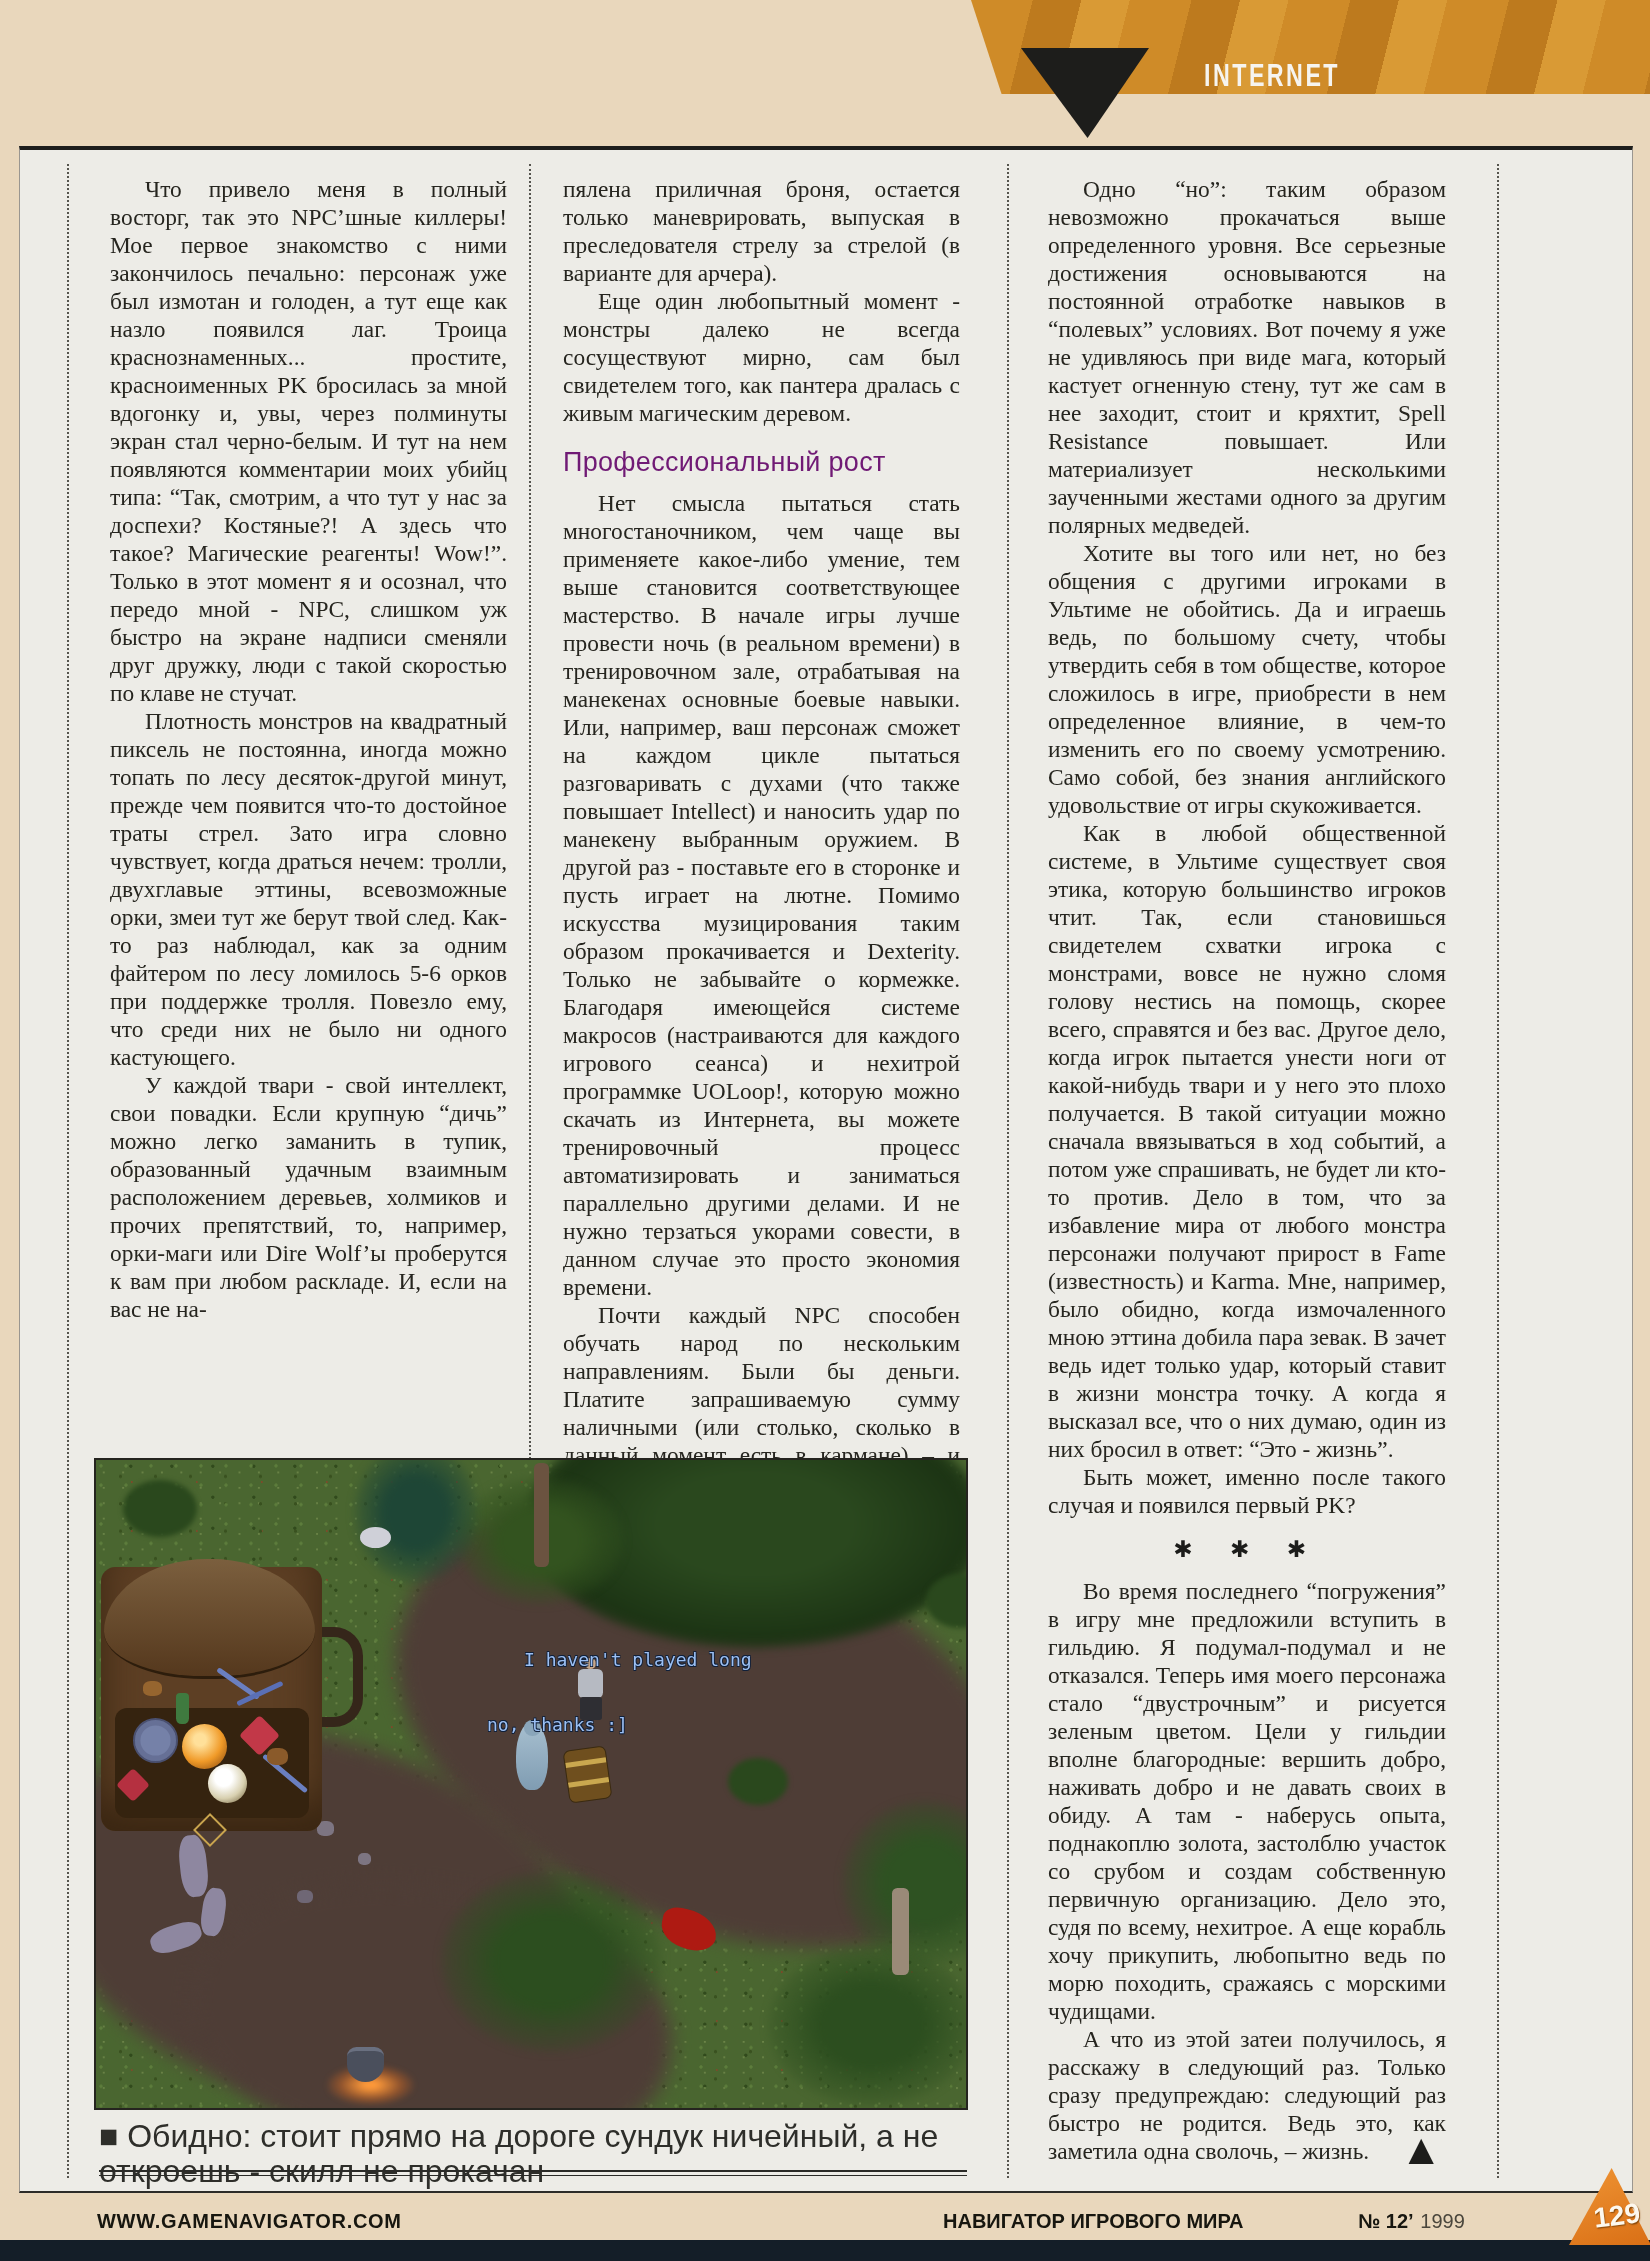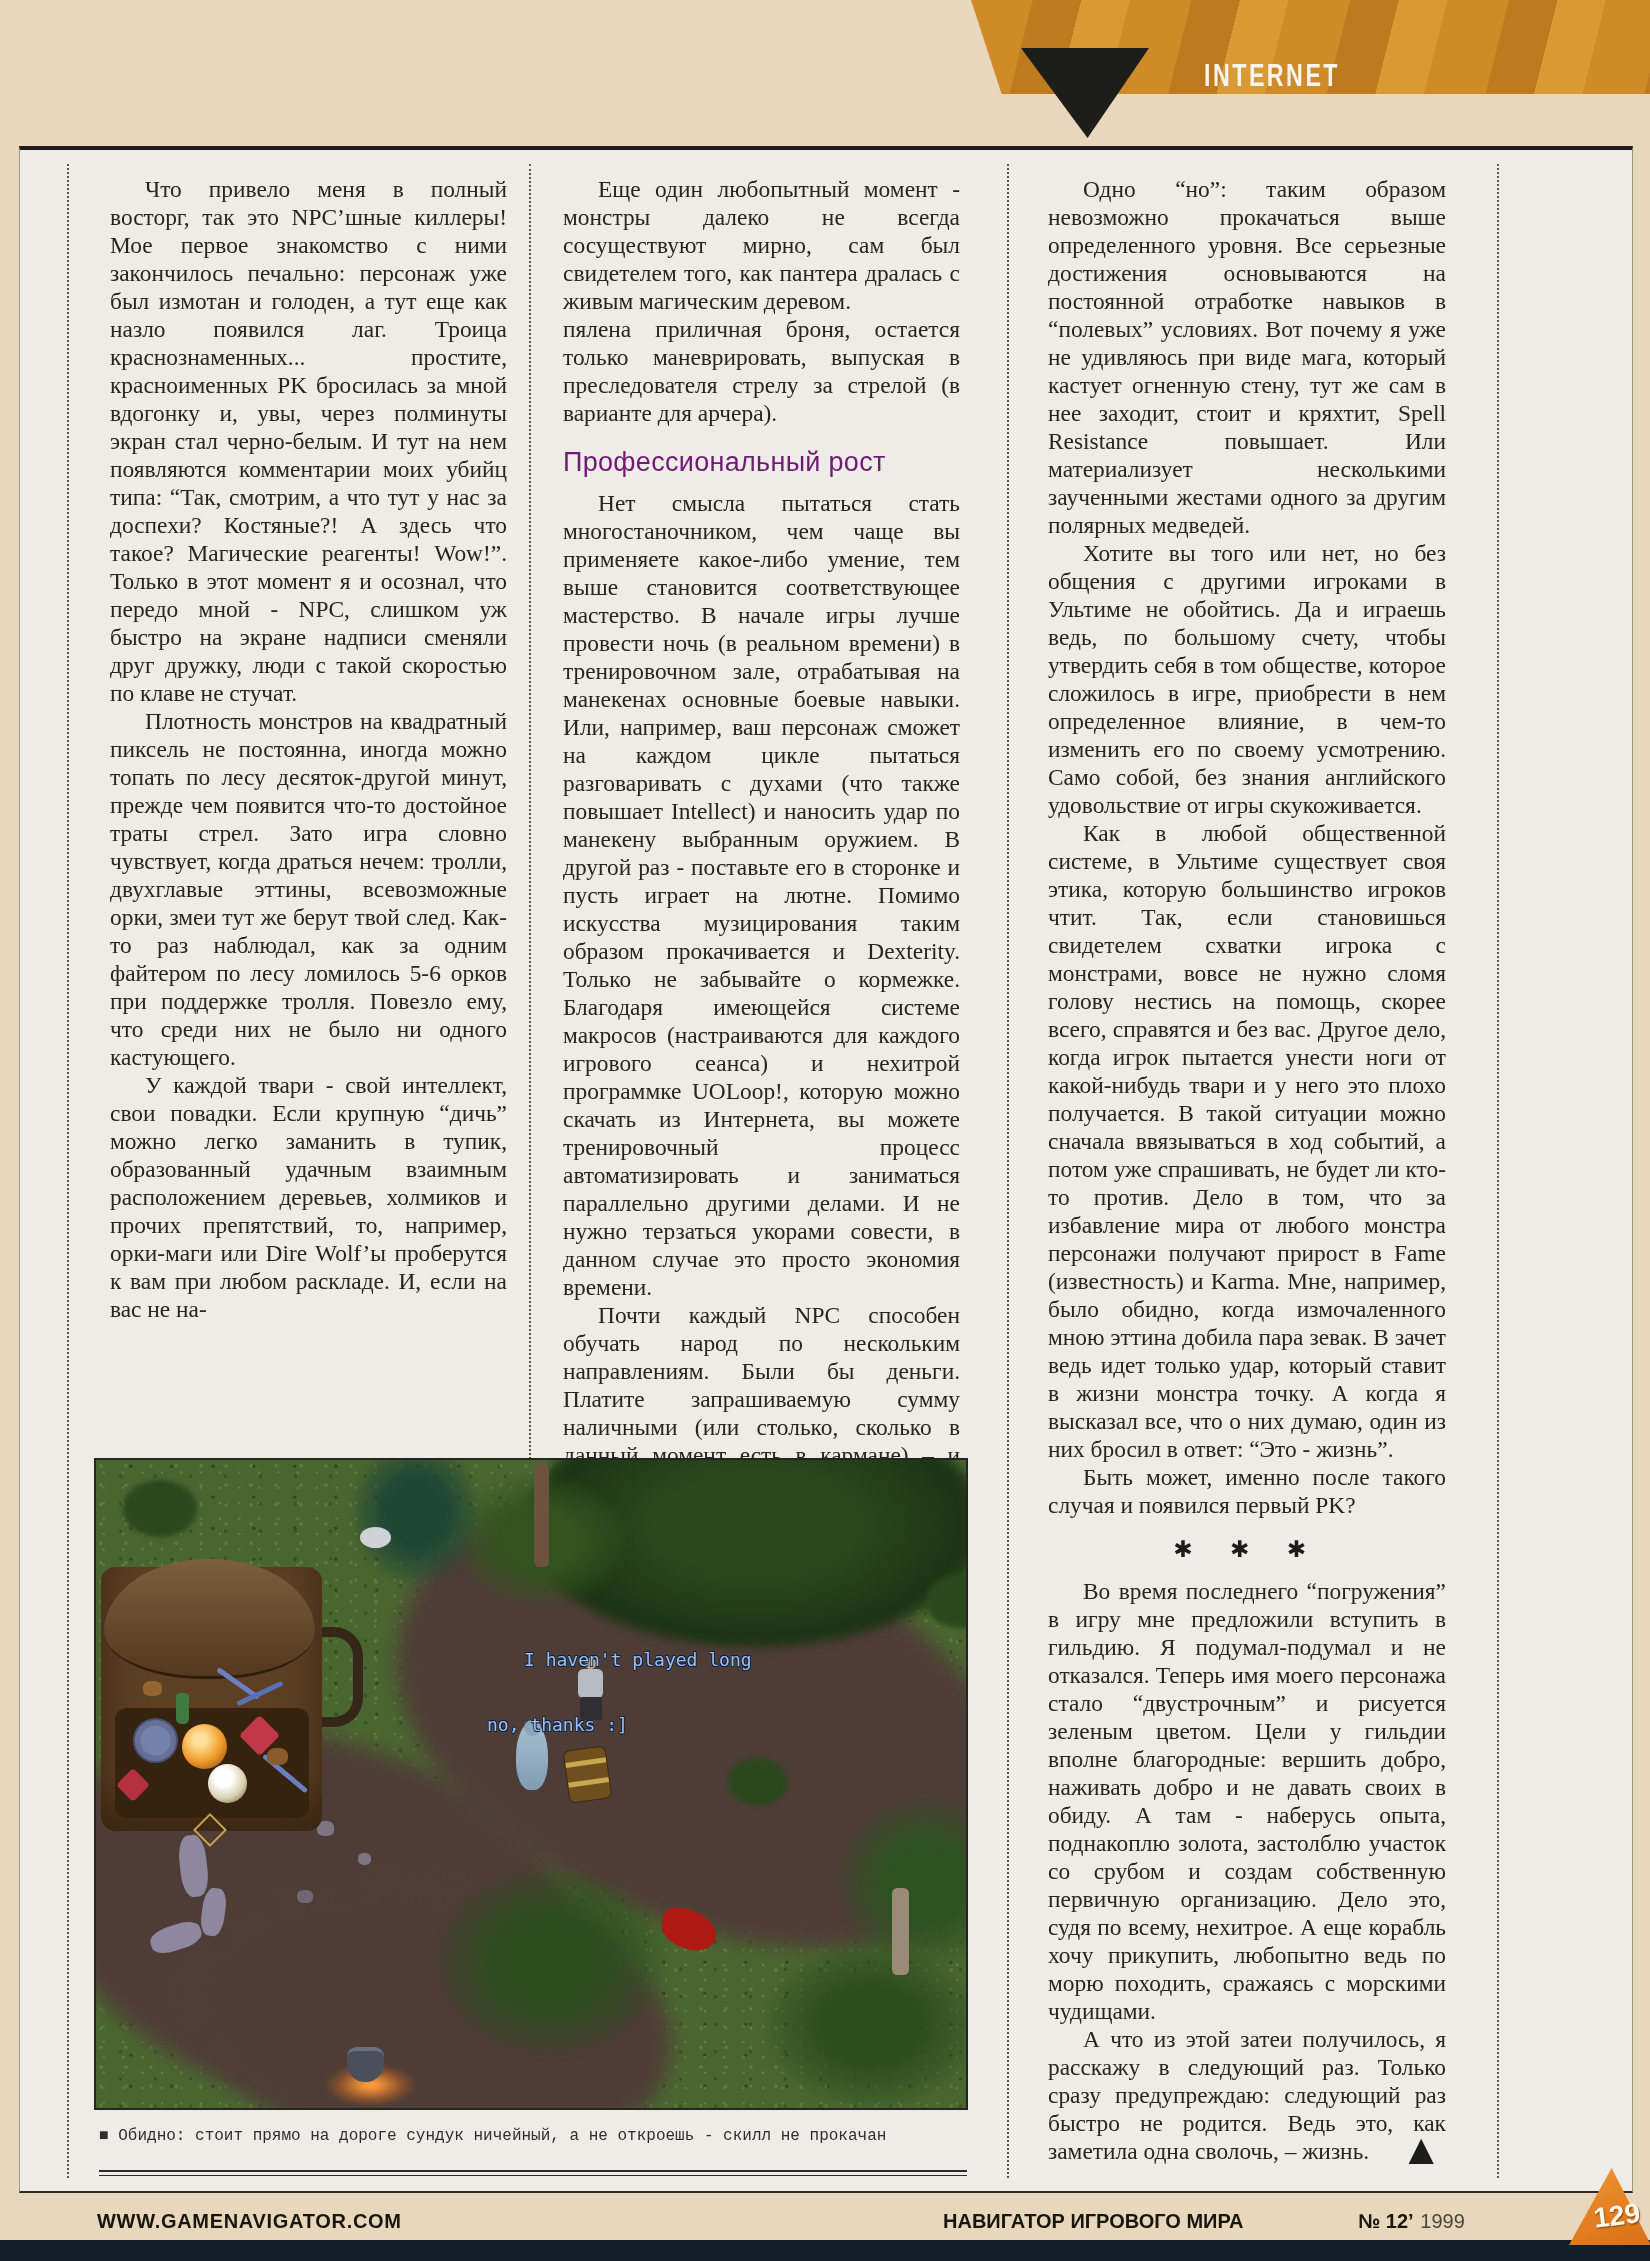--- a/index.html
+++ b/index.html
@@ -98,21 +98,21 @@
      background-size:100% 5.4px,100% 5.4px;background-position:0 10.7px,0 31px;background-repeat:no-repeat;}
   .red-cloth{left:565px;top:450px;width:56px;height:39px;background:#ae1a12;
      transform:rotate(12deg);border-radius:30% 60% 40% 55%;z-index:12;}
   .cauldron{left:251px;top:587px;width:37px;height:31px;background:#4a4f5c;
      border-radius:9.4px 9.4px 50% 50%;border-top:4px solid #6a7080;z-index:26;}
   .fireglow{left:231px;top:605px;width:87px;height:40px;z-index:25;
      background:radial-gradient(ellipse,#ff9a3a 10%,rgba(255,120,30,.35) 50%,transparent 75%);filter:blur(2.7px);}
   .sheep{left:264px;top:67px;width:31px;height:21.4px;background:#cfd0d8;border-radius:50%;z-index:12;}
   
   .caption{position:absolute;left:99px;top:2119px;width:870px;
-     font-family:Liberation Mono, monospace;font-size:16px;line-height:35px;color:#2e2e2a;}
+     font-family:Liberation Sans, sans-serif;font-size:32px;line-height:35px;color:#2e2e2a;}
   .caption-rule{position:absolute;left:99px;top:2170px;width:868px;height:6px;
      border-top:2.7px solid #2b2b28;border-bottom:1.3px solid #2b2b28;box-sizing:border-box;}
   
   .bottom-bar{position:absolute;left:0;top:2240px;width:1650px;height:21.4px;background:#141e28;}
   .footer-text{position:absolute;top:2210px;font-family:"Liberation Sans",sans-serif;
      font-weight:bold;font-size:20px;color:#17160f;white-space:nowrap;}
   .f-url{left:97px;letter-spacing:0.7px;}
   .f-mag{left:943px;}
   .f-issue{left:1358px;}
   .f-year{font-weight:normal;color:#4a463c;margin-left:6.7px;}
@@ -137,22 +137,22 @@
   <div class="dotrule dot-b"></div>
   <div class="dotrule dot-c"></div>
   <div class="dotrule dot-d"></div>
 
   <div class="col col-1">
       <p class="body-p">Что привело меня в полный восторг, так это NPC’шные киллеры! Мое первое знакомство с ними закончилось печально: персонаж уже был измотан и голоден, а тут еще как назло появился лаг. Троица краснознаменных... простите, красноименных PK бросилась за мной вдогонку и, увы, через полминуты экран стал черно-белым. И тут на нем появляются комментарии моих убийц типа: “Так, смотрим, а что тут у нас за доспехи? Костяные?! А здесь что такое? Магические реагенты! Wow!”. Только в этот момент я и осознал, что передо мной - NPC, слишком уж быстро на экране надписи сменяли друг дружку, люди с такой скоростью по клаве не стучат.</p>
       <p class="body-p">Плотность монстров на квадратный пиксель не постоянна, иногда можно топать по лесу десяток-другой минут, прежде чем появится что-то достойное траты стрел. Зато игра словно чувствует, когда драться нечем: тролли, двухглавые эттины, всевозможные орки, змеи тут же берут твой след. Как-то раз наблюдал, как за одним файтером по лесу ломилось 5-6 орков при поддержке тролля. Повезло ему, что среди них не было ни одного кастующего.</p>
       <p class="body-p">У каждой твари - свой интеллект, свои повадки. Если крупную “дичь” можно легко заманить в тупик, образованный удачным взаимным расположением деревьев, холмиков и прочих препятствий, то, например, орки-маги или Dire Wolf’ы проберутся к вам при любом раскладе. И, если на вас не на-</p>
     </div>
   <div class="col col-2">
+      <p class="body-p noindent">пялена приличная броня, остается только маневрировать, выпуская в преследователя стрелу за стрелой (в варианте для арчера).</p>
       <p class="body-p">Еще один любопытный момент - монстры далеко не всегда сосуществуют мирно, сам был свидетелем того, как пантера дралась с живым магическим деревом.</p>
-      <p class="body-p noindent">пялена приличная броня, остается только маневрировать, выпуская в преследователя стрелу за стрелой (в варианте для арчера).</p>
       <h3 class="col-heading">Профессиональный рост</h3>
       <p class="body-p">Нет смысла пытаться стать многостаночником, чем чаще вы применяете какое-либо умение, тем выше становится соответствующее мастерство. В начале игры лучше провести ночь (в реальном времени) в тренировочном зале, отрабатывая на манекенах основные боевые навыки. Или, например, ваш персонаж сможет на каждом цикле пытаться разговаривать с духами (что также повышает Intellect) и наносить удар по манекену выбранным оружием. В другой раз - поставьте его в сторонке и пусть играет на лютне. Помимо искусства музицирования таким образом прокачивается и Dexterity. Только не забывайте о кормежке. Благодаря имеющейся системе макросов (настраиваются для каждого игрового сеанса) и нехитрой программке UOLoop!, которую можно скачать из Интернета, вы можете тренировочный процесс автоматизировать и заниматься параллельно другими делами. И не нужно терзаться укорами совести, в данном случае это просто экономия времени.</p>
       <p class="body-p">Почти каждый NPC способен обучать народ по нескольким направлениям. Были бы деньги. Платите запрашиваемую сумму наличными (или столько, сколько в данный момент есть в кармане) – и ваши способности мгновенно вырастают на соответствующую величину.</p>
     </div>
   <div class="col col-3">
       <p class="body-p">Одно “но”: таким образом невозможно прокачаться выше определенного уровня. Все серьезные достижения основываются на постоянной отработке навыков в “полевых” условиях. Вот почему я уже не удивляюсь при виде мага, который кастует огненную стену, тут же сам в нее заходит, стоит и кряхтит, Spell Resistance повышает. Или материализует несколькими заученными жестами одного за другим полярных медведей.</p>
       <p class="body-p">Хотите вы того или нет, но без общения с другими игроками в Ультиме не обойтись. Да и играешь ведь, по большому счету, чтобы утвердить себя в том обществе, которое сложилось в игре, приобрести в нем определенное влияние, в чем-то изменить его по своему усмотрению. Само собой, без знания английского удовольствие от игры скукоживается.</p>
       <p class="body-p">Как в любой общественной системе, в Ультиме существует своя этика, которую большинство игроков чтит. Так, если становишься свидетелем схватки игрока с монстрами, вовсе не нужно сломя голову нестись на помощь, скорее всего, справятся и без вас. Другое дело, когда игрок пытается унести ноги от какой-нибудь твари и у него это плохо получается. В такой ситуации можно сначала ввязываться в ход событий, а потом уже спрашивать, не будет ли кто-то против. Дело в том, что за избавление мира от любого монстра персонажи получают прирост в Fame (известность) и Karma. Мне, например, было обидно, когда измочаленного мною эттина добила пара зевак. В зачет ведь идет только удар, который ставит в жизни монстра точку. А когда я высказал все, что о них думаю, один из них бросил в ответ: “Это - жизнь”.</p>
       <p class="body-p">Быть может, именно после такого случая и появился первый PK?</p>
       <div class="separator">✱ ✱ ✱</div>

